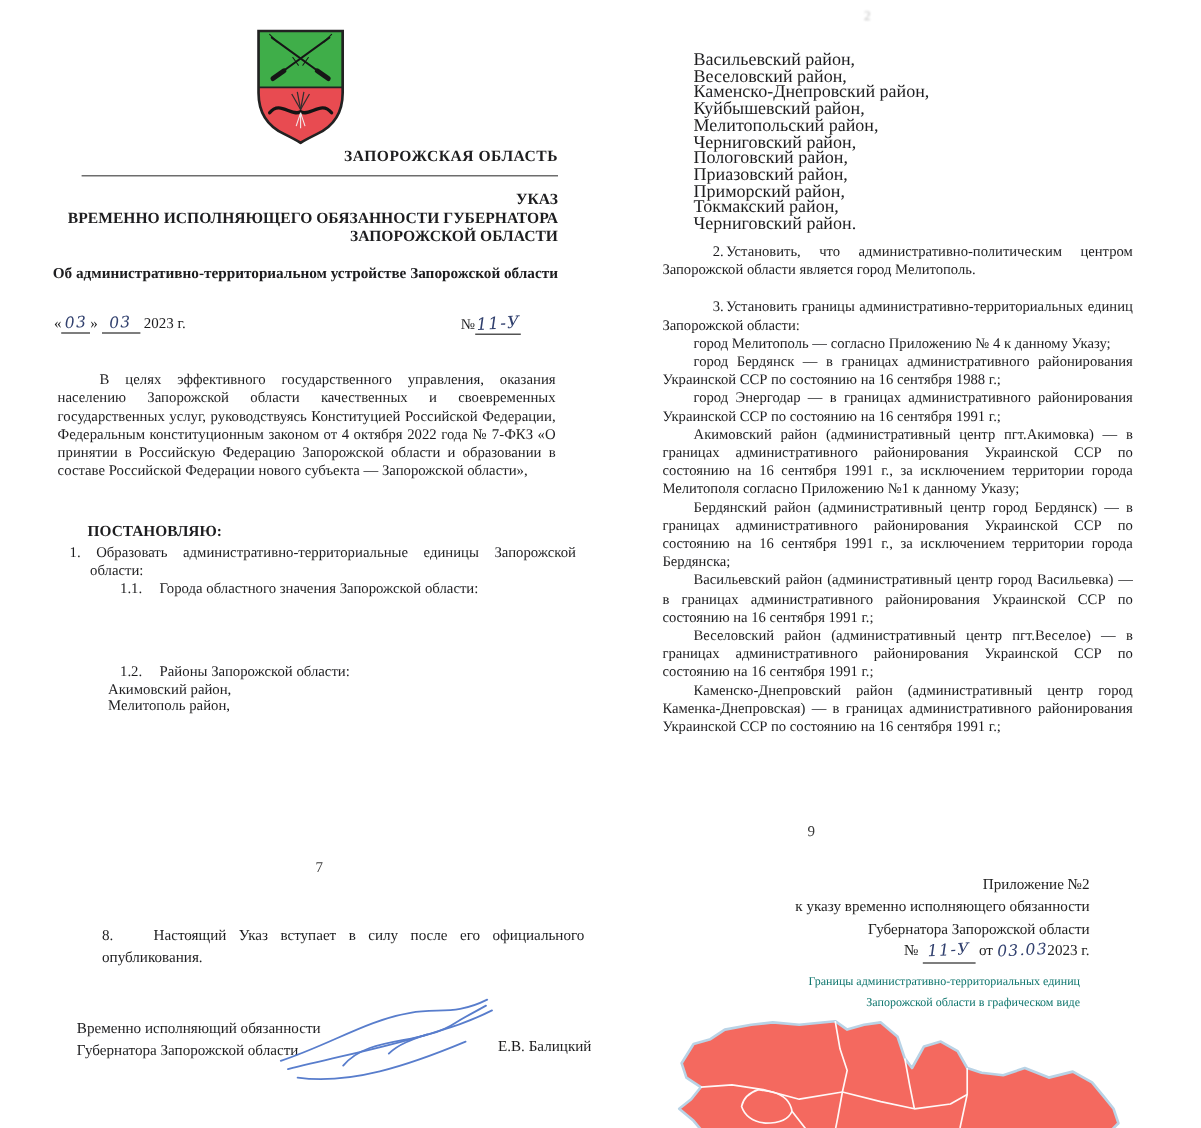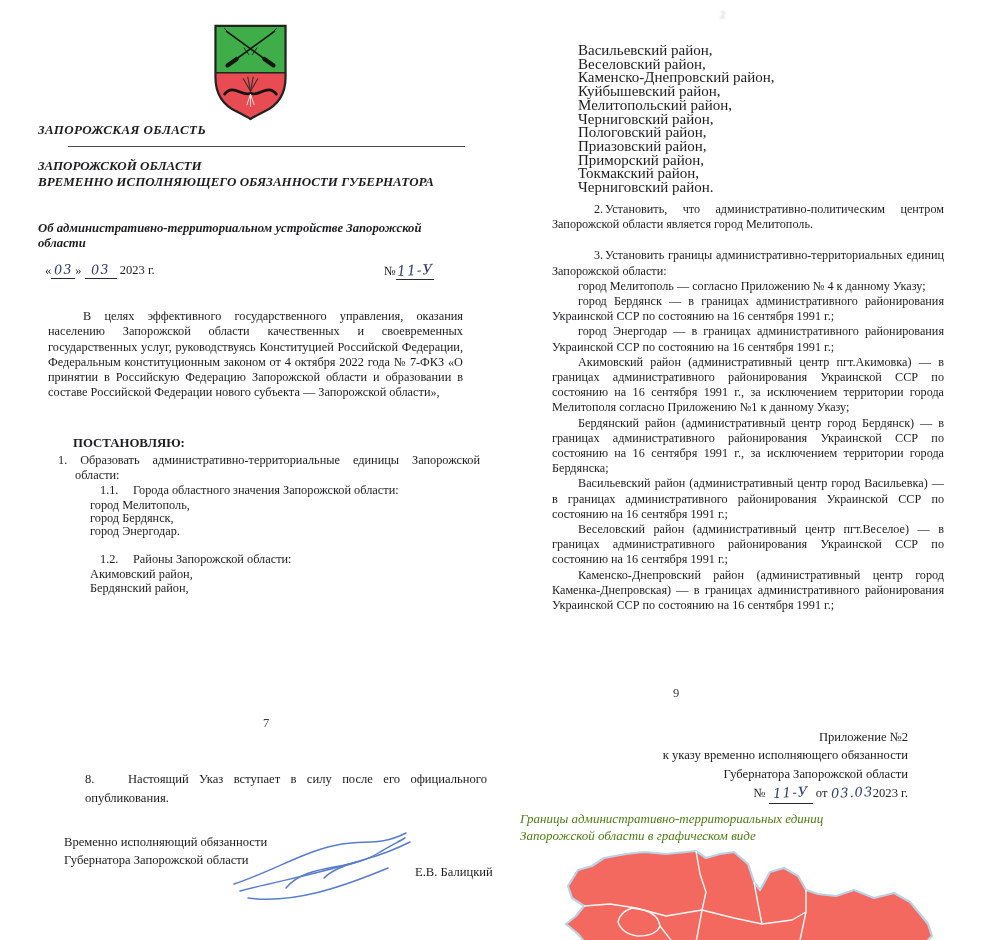--- a/index.html
+++ b/index.html
@@ -5,21 +5,21 @@
   html,body{margin:0;padding:0;}
   #canvas{
     position:relative;width:1001px;height:940px;background:#ffffff;
     overflow:hidden;
     font-family:"Liberation Serif","DejaVu Serif",serif;
     color:#1d1d1f;
     -webkit-font-smoothing:antialiased;
   }
   .page{position:absolute;}
   .abs{position:absolute;}
-  .ctr{text-align:left;font-style:italic;}
+  .ctr{text-align:right;}
   .b{font-weight:bold;}
   .just{text-align:justify;}
   .doc{font-size:12.3px;line-height:15.3px;}
   .hand{
     font-family:"DejaVu Serif",serif;font-style:italic;color:#31406e;
     letter-spacing:1px;display:inline-block;transform:rotate(-3deg);
   }
   .blank{border-bottom:1px solid #2a2a2a;display:inline-block;text-align:center;}
   .pagenum{font-size:12.5px;color:#3a3a3a;}
   .smudge{filter:blur(1.1px);opacity:.38;font-size:11px;color:#555;}
@@ -29,21 +29,21 @@
   .sublabel{display:inline-block;width:33px;text-indent:0;}
   .tight{line-height:13px;}
   
   .p2body{font-size:12.2px;line-height:15.2px;}
   .pnum{display:inline-block;width:32px;}
   .sub{text-indent:26px;margin:0;}
   
   .p8num{display:inline-block;width:43px;}
   
   .appx{font-size:12.6px;line-height:18.4px;text-align:right;color:#222;}
-  .maptitle{font-size:13px;line-height:16.5px;color:#4d7c0f;}
+  .maptitle{font-size:10px;line-height:16.5px;color:#0f766e;}
   p{margin:0;}
 </style>
 </head>
 <body>
 
 <div id="canvas">
 
   <div class="page" style="left:38px;top:0;width:427px;height:615px;">
 
     <svg class="abs" style="left:171px;top:20px;" width="83" height="102" viewBox="0 0 90 110">
@@ -84,22 +84,23 @@
         </g>
       </g>
       <path d="M7,6 L83,6 L83,62 Q83,88 60,99 Q50,104 45,107 Q40,104 30,99 Q7,88 7,62 Z" fill="none" stroke="#222" stroke-width="2.4"></path>
     </svg>
 
     <div class="abs ctr b" style="left:0;top:122px;width:100%;font-size:13px;letter-spacing:.4px;">ЗАПОРОЖСКАЯ ОБЛАСТЬ</div>
 
     <div class="abs rule" style="left:30px;top:146px;width:397px;"></div>
 
     <div class="abs ctr b" style="left:0;top:158px;width:100%;font-size:13px;line-height:15.5px;">
+      <div>УКАЗ</div>
+      <div>ВРЕМЕННО ИСПОЛНЯЮЩЕГО ОБЯЗАННОСТИ ГУБЕРНАТОРА</div>
       <div>ЗАПОРОЖСКОЙ ОБЛАСТИ</div>
-      <div>ВРЕМЕННО ИСПОЛНЯЮЩЕГО ОБЯЗАННОСТИ ГУБЕРНАТОРА</div>
     </div>
 
     <div class="abs ctr b" style="left:0;top:221px;width:100%;font-size:12.7px;">Об административно-территориальном устройстве Запорожской области</div>
 
     <div class="abs" style="left:7px;top:262px;width:413px;font-size:12.5px;">
       <span>
         <span>«</span><span class="blank" style="width:24px;"><span class="hand" style="font-size:13px;">03</span></span><span>»</span>
         <span class="blank" style="width:32px;"><span class="hand" style="font-size:13px;">03</span></span>
         <span>2023 г.</span>
       </span>
@@ -109,31 +110,26 @@
     </div>
 
     <p class="abs just doc" style="left:10px;top:309px;width:415px;text-indent:35px;">В целях эффективного государственного управления, оказания населению Запорожской области качественных и своевременных государственных услуг, руководствуясь Конституцией Российской Федерации, Федеральным конституционным законом от 4 октября 2022 года № 7-ФКЗ «О принятии в Российскую Федерацию Запорожской области и образовании в составе Российской Федерации нового субъекта — Запорожской области»,</p>
 
     <div class="abs b" style="left:35px;top:436px;font-size:12.8px;">ПОСТАНОВЛЯЮ:</div>
 
     <p class="abs just doc hang" style="left:20px;top:453px;width:405px;"><span>1.</span>&nbsp;<span>Образовать административно-территориальные единицы Запорожской области:</span></p>
 
     <div class="abs doc" style="left:62px;top:483px;"><span class="sublabel">1.1.</span><span>Города областного значения Запорожской области:</span></div>
 
-    <div class="abs doc tight" style="left:52px;top:499px;">
-      <div>город Мелитополь,</div>
-      <div>город Бердянск,</div>
-      <div>город Энергодар.</div>
-    </div>
 
     <div class="abs doc" style="left:62px;top:552px;"><span class="sublabel">1.2.</span><span>Районы Запорожской области:</span></div>
 
     <div class="abs doc tight" style="left:52px;top:568px;line-height:13.5px;">
       <div>Акимовский район,</div>
-      <div>Бердянский район,</div>
+      <div>Мелитополь район,</div>
     </div>
   </div>
 
   <div class="page" style="left:520px;top:0;width:481px;height:600px;">
 
     <div class="abs smudge" style="left:200px;top:8px;">2</div>
 
     <div class="abs doc" style="left:58px;top:44px;line-height:13.7px;font-size:15px;">
       <div>Васильевский район,</div>
       <div>Веселовский район,</div>
@@ -145,37 +141,37 @@
       <div>Приазовский район,</div>
       <div>Приморский район,</div>
       <div>Токмакский район,</div>
       <div>Черниговский район.</div>
     </div>
 
     <div class="abs just p2body" style="left:32px;top:202px;width:392px;">
       <p style="text-indent:21px;"><span class="pnum">2.</span><span>Установить, что административно-политическим центром Запорожской области является город Мелитополь.</span></p>
       <p style="text-indent:21px;margin-top:16px;"><span class="pnum">3.</span><span>Установить границы административно-территориальных единиц Запорожской области:</span></p>
       <p class="sub">город Мелитополь — согласно Приложению № 4 к данному Указу;</p>
-      <p class="sub">город Бердянск — в границах административного районирования Украинской ССР по состоянию на 16 сентября 1991 г.;</p>
+      <p class="sub">город Бердянск — в границах административного районирования Украинской ССР по состоянию на 16 сентября 1988 г.;</p>
       <p class="sub">город Энергодар — в границах административного районирования Украинской ССР по состоянию на 16 сентября 1991 г.;</p>
       <p class="sub">Акимовский район (административный центр пгт.Акимовка) — в границах административного районирования Украинской ССР по состоянию на 16 сентября 1991 г., за исключением территории города Мелитополя согласно Приложению №1 к данному Указу;</p>
       <p class="sub">Бердянский район (административный центр город Бердянск) — в границах административного районирования Украинской ССР по состоянию на 16 сентября 1991 г., за исключением территории города Бердянска;</p>
       <p class="sub">Васильевский район (административный центр город Васильевка) — в границах административного районирования Украинской ССР по состоянию на 16 сентября 1991 г.;</p>
       <p class="sub">Веселовский район (административный центр пгт.Веселое) — в границах административного районирования Украинской ССР по состоянию на 16 сентября 1991 г.;</p>
       <p class="sub">Каменско-Днепровский район (административный центр город Каменка-Днепровская) — в границах административного районирования Украинской ССР по состоянию на 16 сентября 1991 г.;</p>
     </div>
   </div>
 
   <div class="page" style="left:0;top:700px;width:505px;height:240px;">
 
     <div class="abs pagenum" style="left:263px;top:16px;">7</div>
 
     <p class="abs just" style="left:85px;top:70px;width:402px;font-size:12.6px;line-height:19px;"><span class="p8num">8.</span><span>Настоящий Указ вступает в силу после его официального опубликования.</span></p>
 
-    <div class="abs" style="left:64px;top:133px;font-size:12.6px;line-height:18px;">
+    <div class="abs" style="left:64px;top:148px;font-size:12.6px;line-height:18px;">
       <div>Временно исполняющий обязанности</div>
       <div>Губернатора Запорожской области</div>
     </div>
 
     <svg class="abs" style="left:228px;top:128px;" width="190" height="78" viewBox="0 0 190 78">
       <g fill="none" stroke="#4a72c8" stroke-width="1.5" stroke-linecap="round" opacity=".92">
         <path d="M6,56 C48,42 78,22 114,16 C138,12 152,18 178,5"></path>
         <path d="M12,63 C55,52 98,44 138,31 C156,26 166,22 182,14"></path>
         <path d="M58,60 C80,34 122,44 152,24 C162,18 170,14 177,10"></path>
         <path d="M20,70 C64,76 112,60 160,40"></path>

